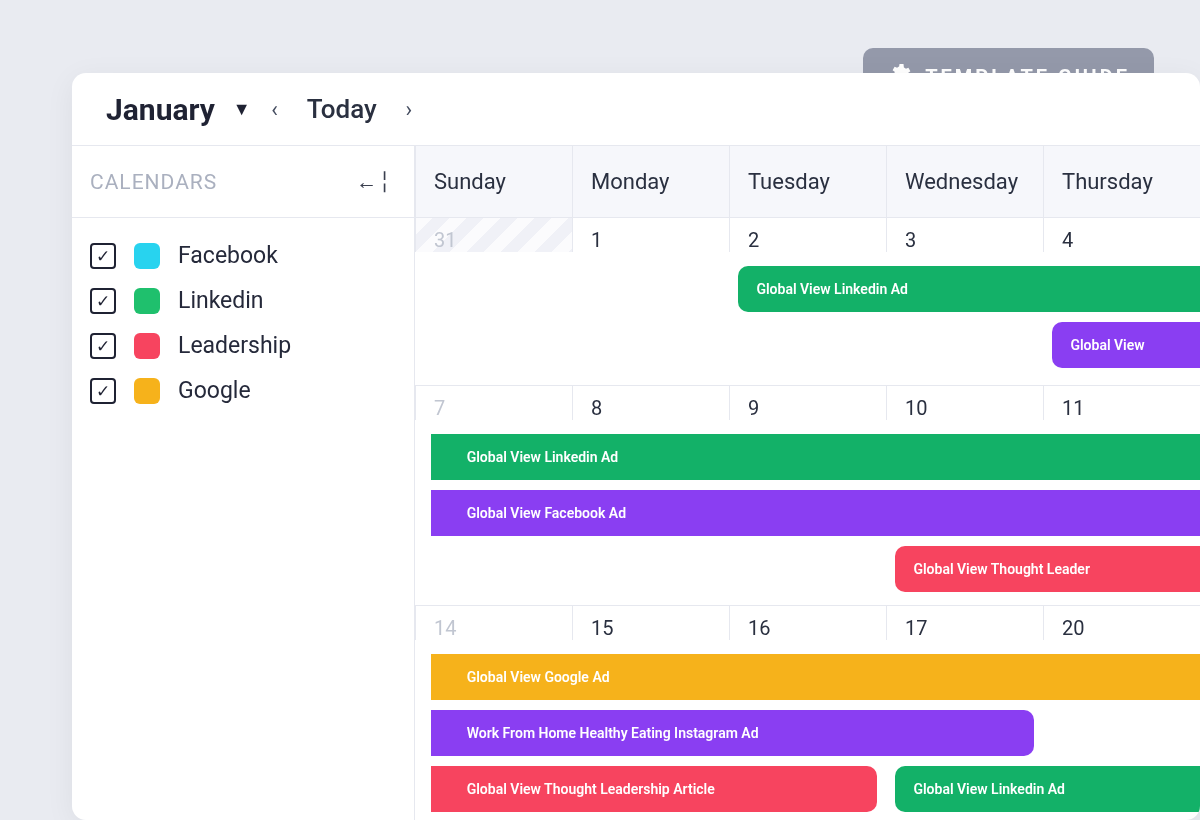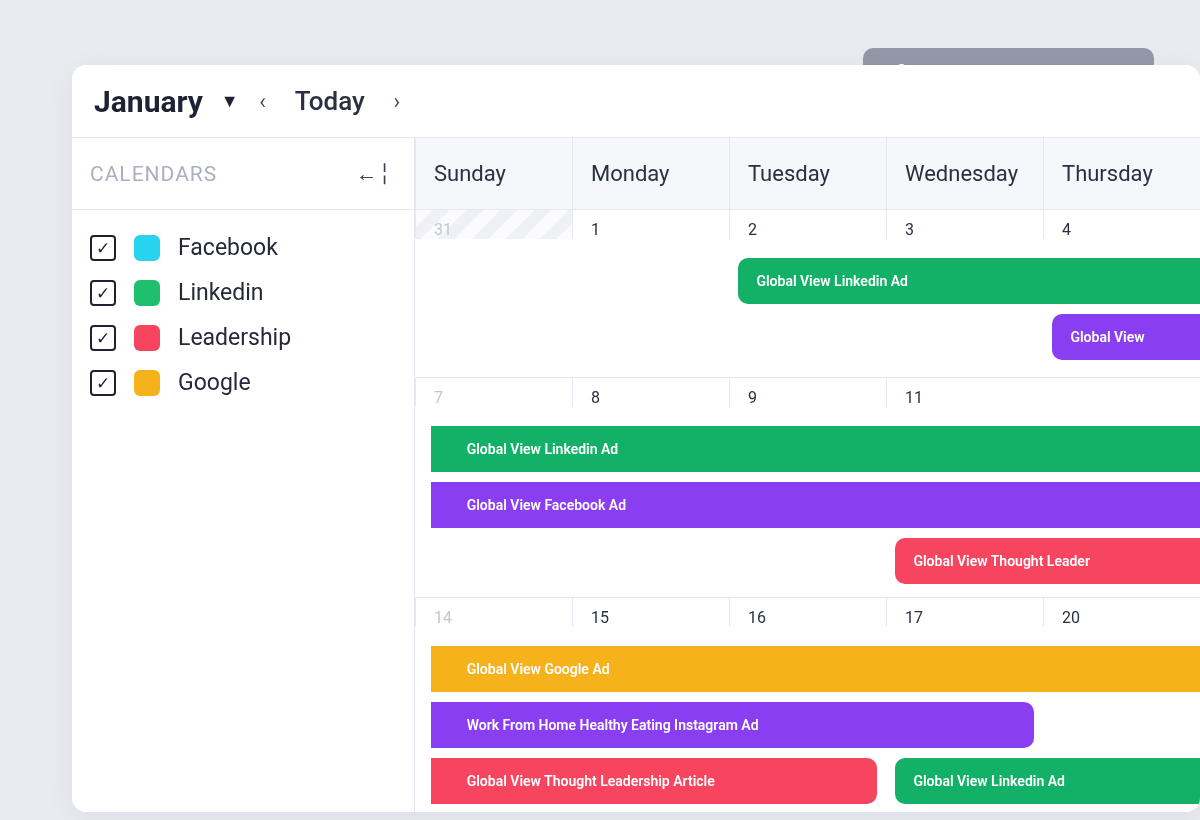--- a/index.html
+++ b/index.html
@@ -1,26 +1,27 @@
 <!DOCTYPE html>
 <html><head>
 <meta charset="utf-8">
 <style>
   * { box-sizing: border-box; margin: 0; padding: 0; }
   html, body { width: 1200px; height: 820px; overflow: hidden; font-family: -apple-system, BlinkMacSystemFont, "Segoe UI", Roboto, Helvetica, Arial, sans-serif; }
   body { background: #e9ebf1; }
 
   .frame {
     position: absolute;
-    left: 72px; top: 65px;
+    left: 72px; top: 73px;
     width: 1128px; height: 747px;
     background: #fff;
     border-radius: 14px;
     box-shadow: 0 6px 30px rgba(20,20,40,.06);
     overflow: hidden;
+    padding-left: 12px;
   }
 
   
   .template-guide-btn {
     position: absolute;
     right: 46px; top: 48px;
     background: #9499aa;
     color: #fff;
     font-weight: 700;
     letter-spacing: 3px;
@@ -93,21 +94,21 @@
   .week-row {
     position: relative;
     border-bottom: 1px solid #e6e8ef;
   }
   .day-cells { display:grid; grid-template-columns: repeat(5,1fr); }
   .day-cell {
     position: relative;
     border-left: 1px solid #e6e8ef;
     padding-top: 10px;
   }
-  .day-num { font-size: 16px; color:#2a3040; padding-left: 18px; }
+  .day-num { font-size: 20px; color:#2a3040; padding-left: 18px; }
   .day-num.muted { color:#c1c6d1; }
   .prev-month-cell {
     background: repeating-linear-gradient(135deg, #fbfbfd 0 12px, #f0f1f7 12px 24px);
   }
 
   .events { position: absolute; left:0; right:0; top:48px; bottom:12px; }
   
   .event-bar {
     position:absolute; height:46px; border-radius:10px;
     display:flex; align-items:center; padding-left:18px;
@@ -236,20 +237,23 @@
           <div class="day-cell">
               <div class="day-num muted">7</div>
             </div>
           <div class="day-cell">
               <div class="day-num">8</div>
             </div>
           <div class="day-cell">
               <div class="day-num">9</div>
             </div>
           <div class="day-cell">
+              <div class="day-num">10</div>
+            </div>
+          <div class="day-cell">
               <div class="day-num">11</div>
             </div>
         </div>
         <div class="events">
             <div class="event-bar ev-green continues-left continues-right" style="left: 2%; width: 98%; top: 0px;">
               <span>Global View Linkedin Ad</span>
             </div>
             <div class="event-bar ev-purple continues-left continues-right" style="left: 2%; width: 98%; top: 56px;">
               <span>Global View Facebook Ad</span>
             </div>

